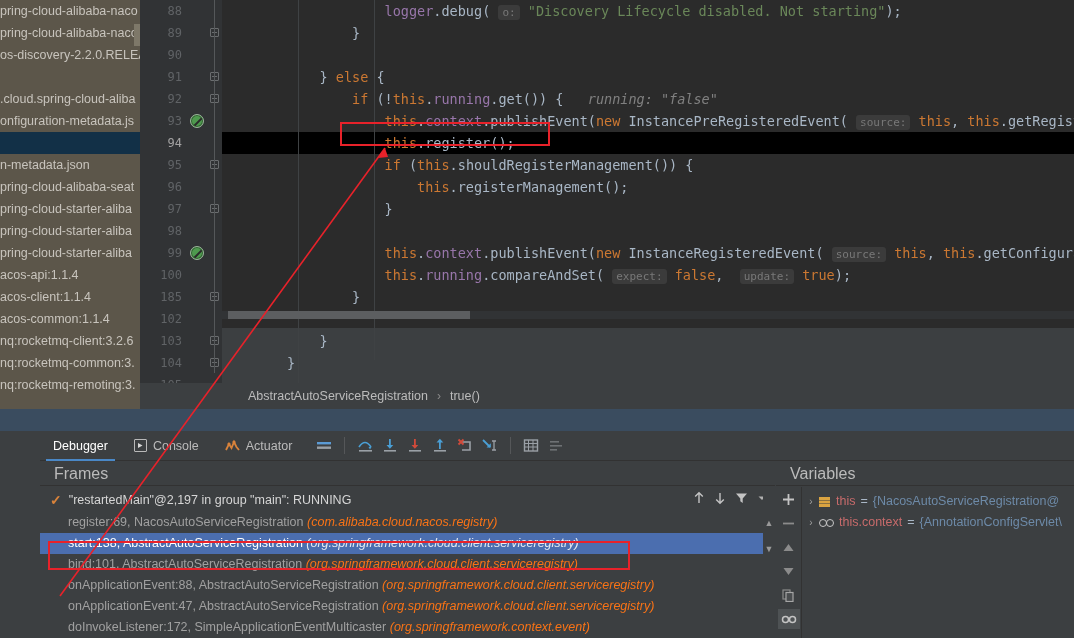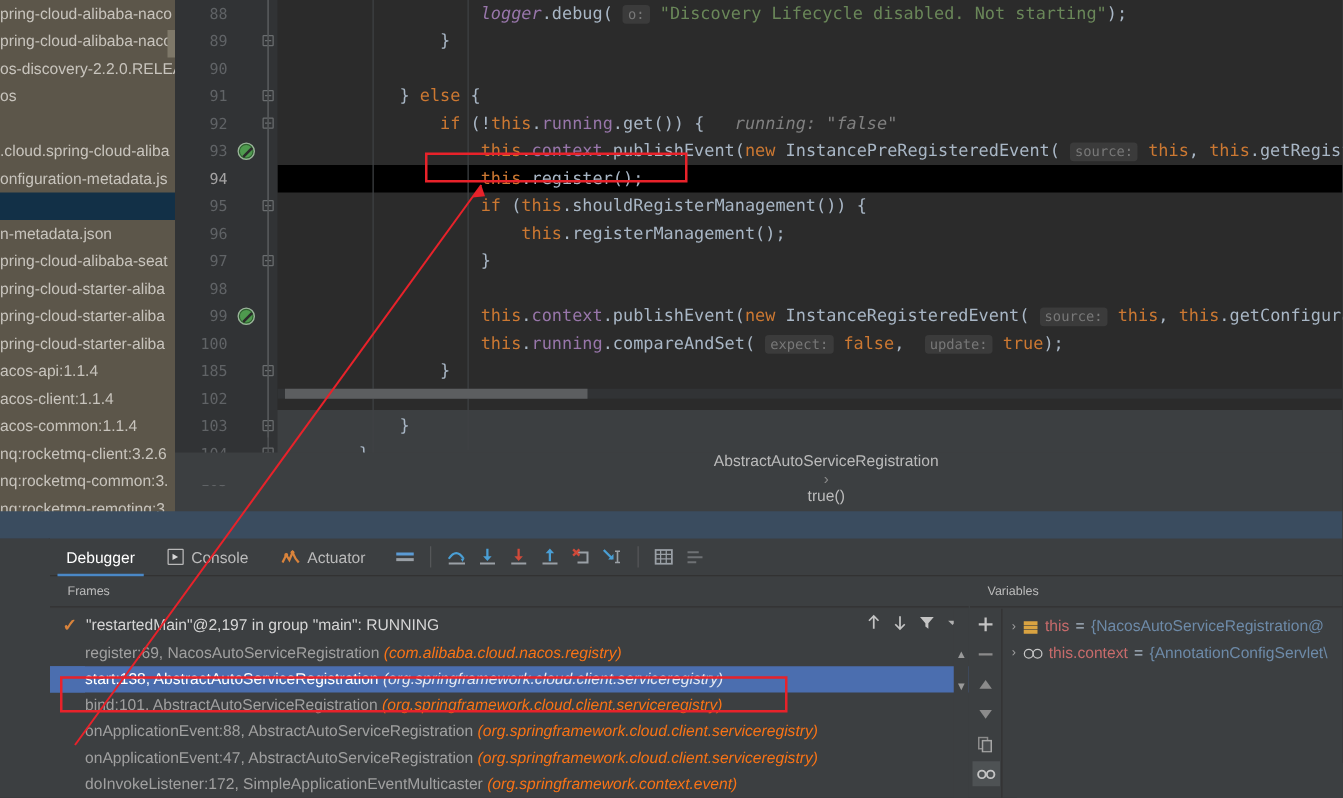--- a/index.html
+++ b/index.html
@@ -68,21 +68,21 @@
 
   
   .kw   { color: #cc7832; }
   .str  { color: #6a8759; }
   .fld  { color: #9876aa; }
   .mtd  { color: #a9b7c6; }
   .pln  { color: #a9b7c6; }
   .cmt  { color: #808080; font-style: italic; }
   .hint { color: #787878; background: #3b3b3b; border-radius: 3px;
           font-size: 11px; padding: 1px 4px; font-style: normal; }
-  .logger { color: #9876aa; font-style: italic; }
+  .logger { color: #9876aa; }
 
   
   .h-scroll {
     position: absolute; left: 228px; bottom: 9px; width: 242px; height: 8px;
     background: #5c5e60; border-radius: 0;
   }
   .h-scroll-track {
     position: absolute; left: 222px; bottom: 9px; right: 0; height: 8px;
     background: #313335;
   }
@@ -98,24 +98,23 @@
     color: #c8c4bd; padding-left: 0px;
   }
   .popup-line.sel { background: #123047; color: #cfd6dd; }
   .popup-scrollthumb {
     position: absolute; right: 0; top: 24px; width: 6px; height: 22px;
     background: #7e7869;
   }
 
   
   .breadcrumb-bar {
-    position: absolute; left: 140px; top: 362px; right: 0; height: 26px;
+    position: absolute; left: 140px; top: 383px; right: 0; height: 26px;
     background: #3c3f41; display: flex; align-items: center;
     padding-left: 108px;
-    flex-direction: column;
   }
   .crumb { font-size: 12.5px; color: #bbbbbb; }
   .crumb-sep { font-size: 12px; color: #8a8a8a; margin: 0 9px; }
 
   
   .blue-strip {
     position: absolute; left: 0; top: 409px; width: 1074px; height: 22px;
     background: #3a4c5f;
   }
 
@@ -141,21 +140,21 @@
   }
   .tb-sep { width: 1px; height: 17px; background: #555759; margin: 0 6px; }
 
   .tb-icons { display: flex; align-items: center; gap: 3px; margin-left: 8px; }
   .tbi { width: 22px; height: 22px; display: flex; align-items: center;
          justify-content: center; cursor: default; }
 
   
   .panel-head {
     position: absolute; height: 24px; line-height: 24px;
-    font-size: 10px; color: #bbbbbb; padding-left: 14px;
+    font-size: 16px; color: #bbbbbb; padding-left: 14px;
   }
   .frames-head { left: 40px; top: 31px; width: 735px;
                  border-bottom: 1px solid #323232; }
   .vars-head  { left: 776px; top: 31px; right: 0;
                  border-bottom: 1px solid #323232; }
 
   .frames-panel {
     position: absolute; left: 40px; top: 56px; width: 735px; bottom: 0;
     background: #3c3f41; overflow: hidden;
   }
@@ -331,21 +330,20 @@
 
     <div class="h-scroll-track"></div>
     <div class="h-scroll"></div>
   </div>
 
   <div class="popup">
     <div id="popuplines">
         <div class="popup-line">pring-cloud-alibaba-naco</div>
         <div class="popup-line">pring-cloud-alibaba-naco</div>
         <div class="popup-line">os-discovery-2.2.0.RELEA</div>
-        <div class="popup-line">os</div>
         <div class="popup-line"></div>
         <div class="popup-line">.cloud.spring-cloud-aliba</div>
         <div class="popup-line">onfiguration-metadata.js</div>
         <div class="popup-line sel"></div>
         <div class="popup-line">n-metadata.json</div>
         <div class="popup-line">pring-cloud-alibaba-seat</div>
         <div class="popup-line">pring-cloud-starter-aliba</div>
         <div class="popup-line">pring-cloud-starter-aliba</div>
         <div class="popup-line">pring-cloud-starter-aliba</div>
         <div class="popup-line">acos-api:1.1.4</div>

